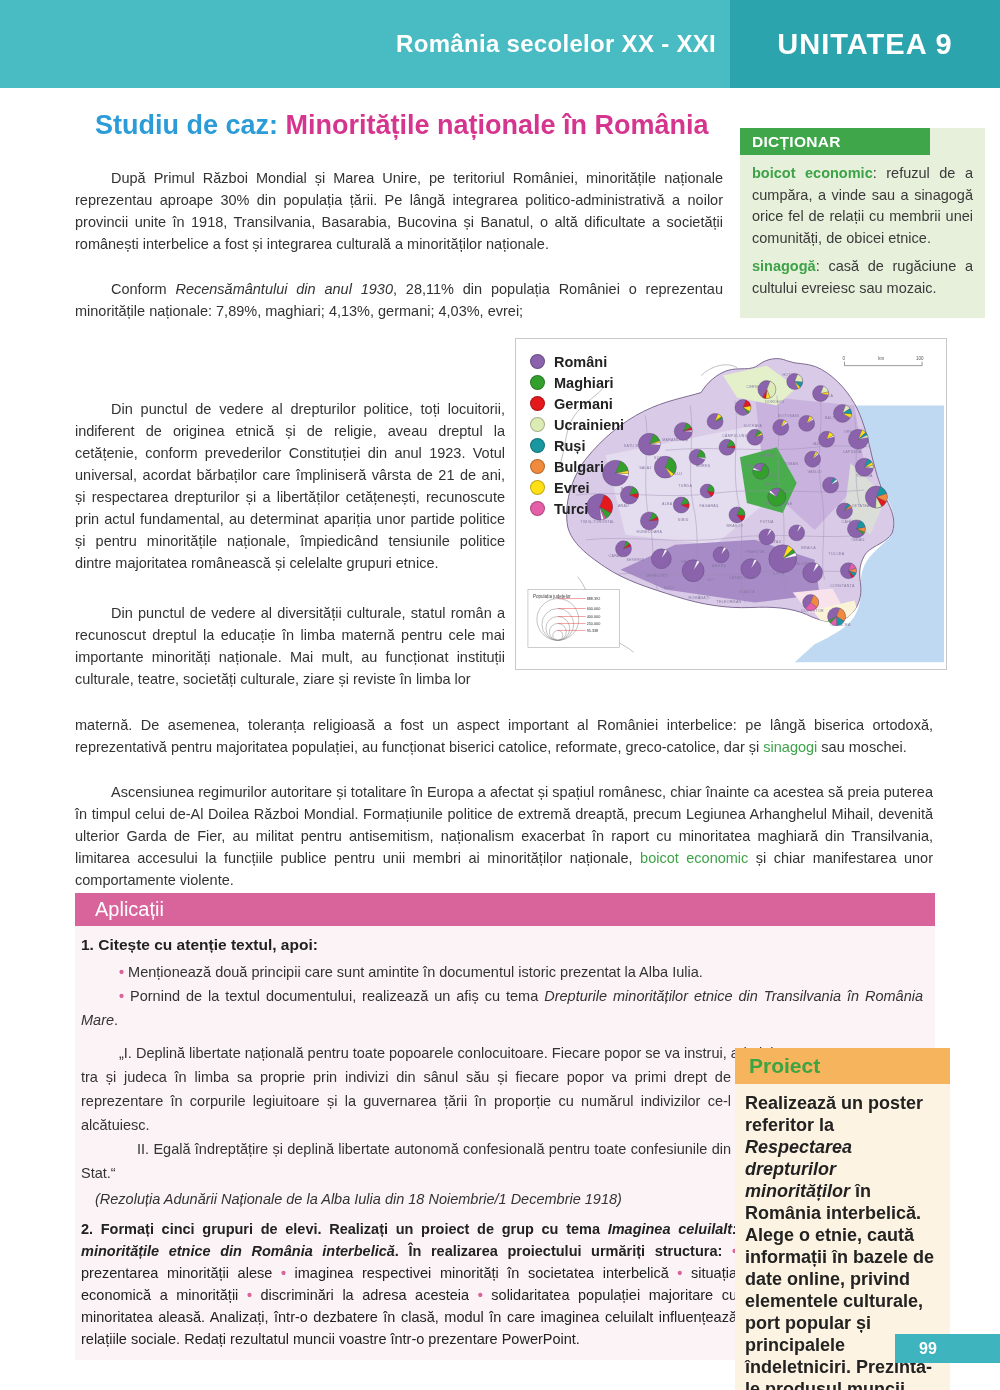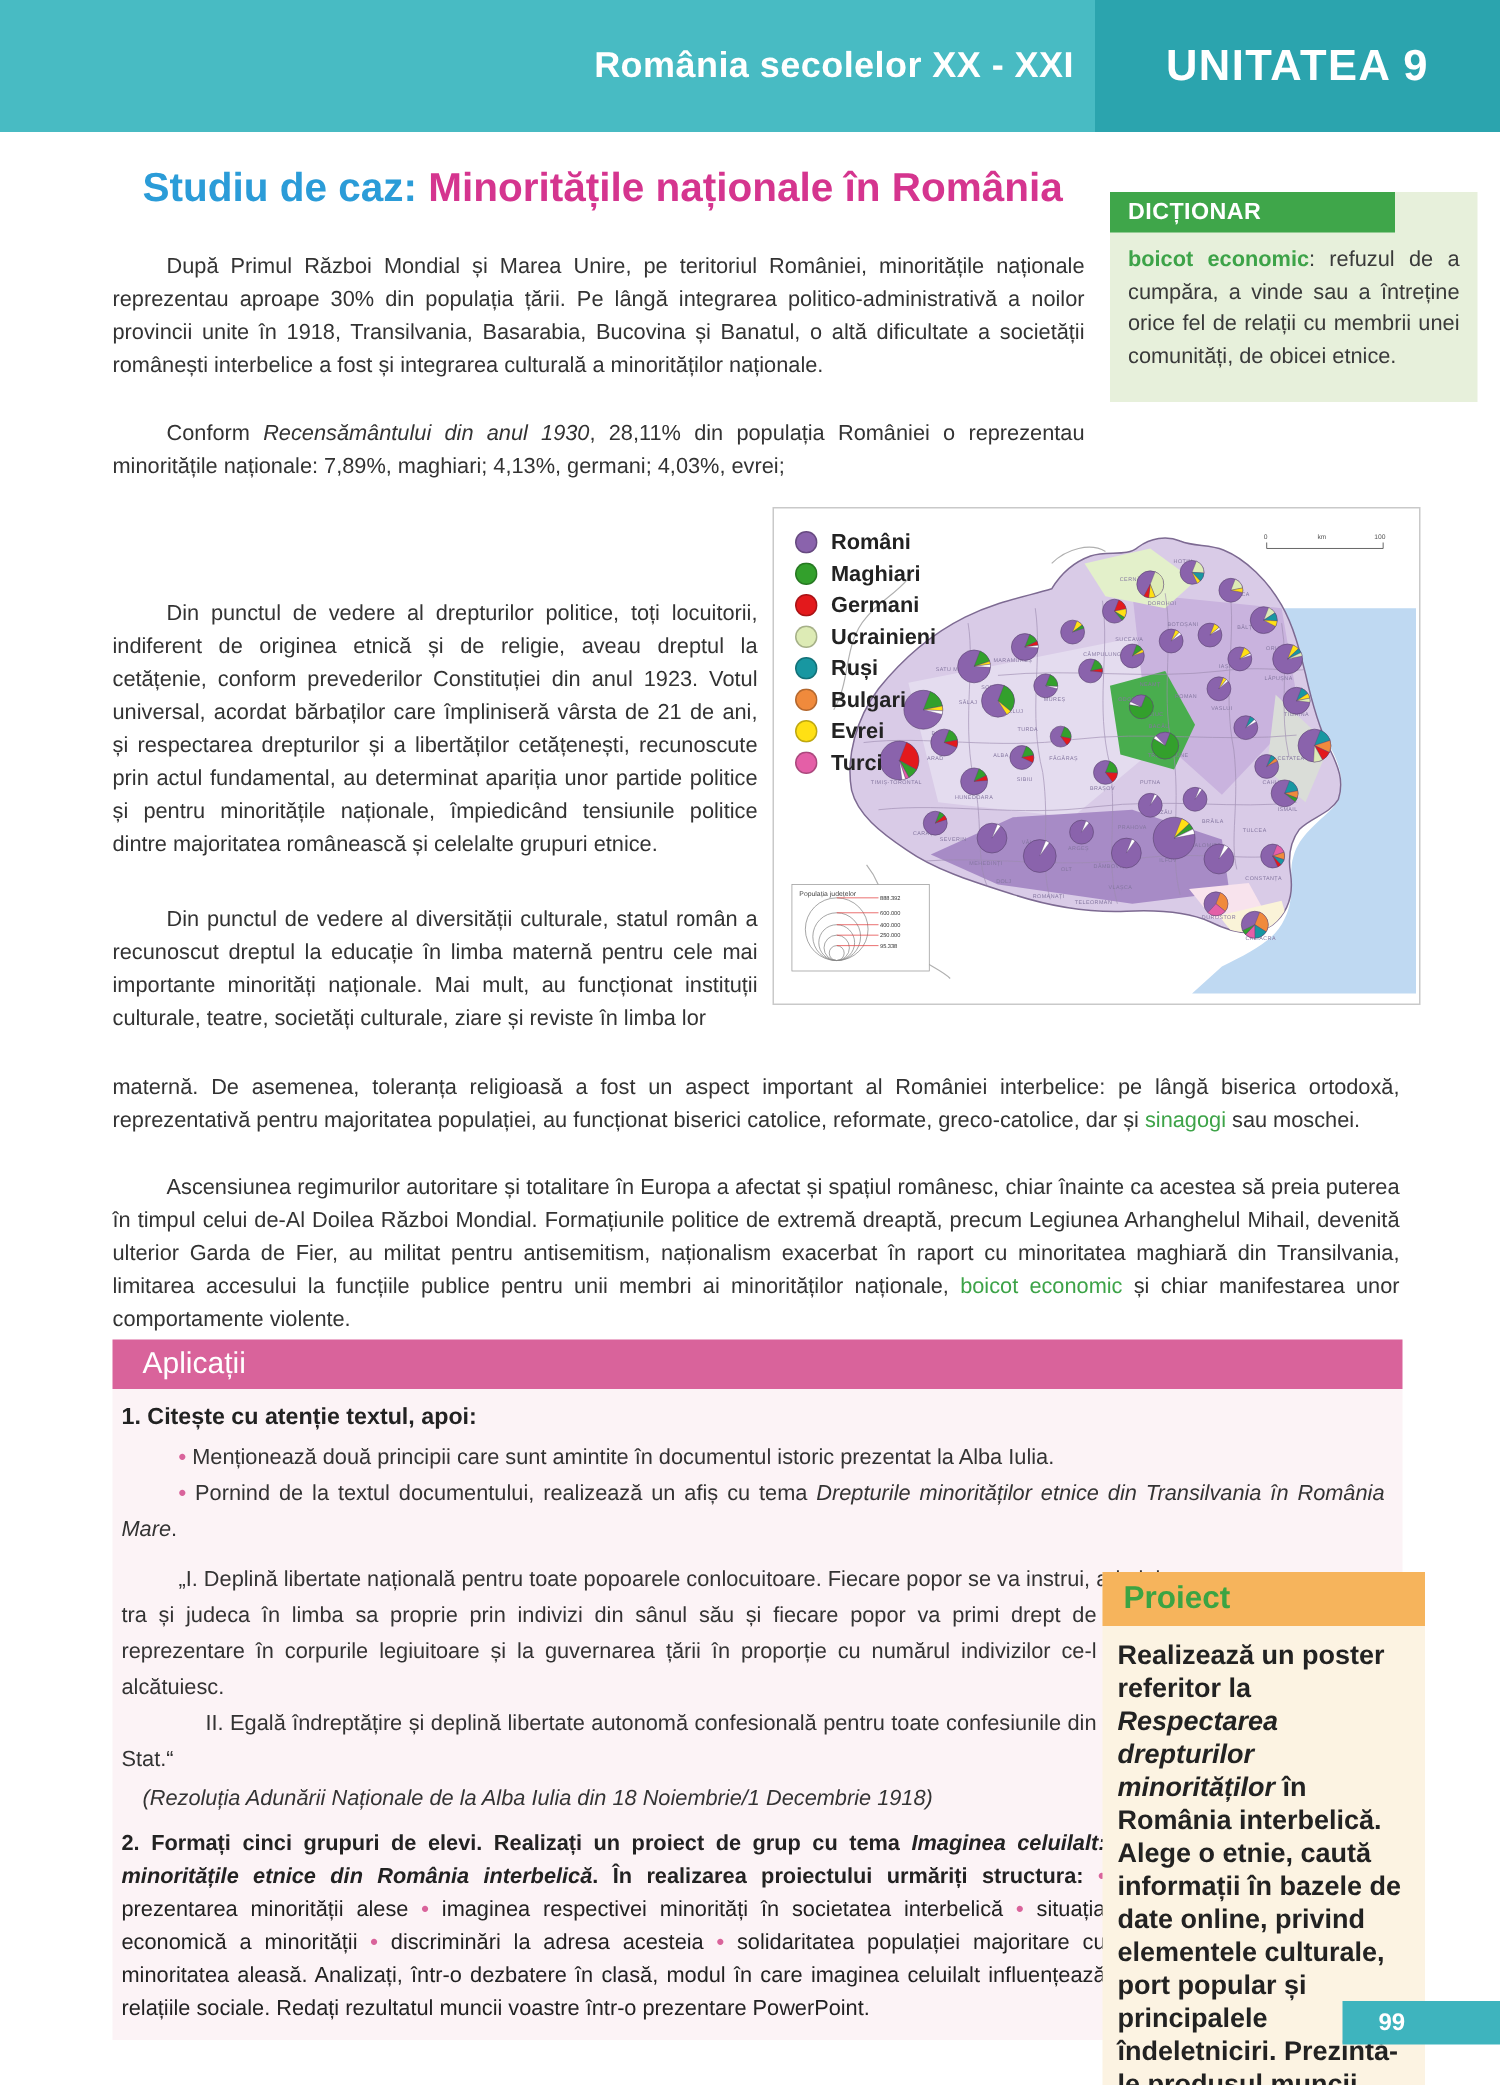--- a/index.html
+++ b/index.html
@@ -77,21 +77,22 @@
     <div class="unit-box">UNITATEA 9</div>
   </div>
 
   <div class="page-title">
     <span class="title-blue">Studiu de caz: </span><span class="title-pink">Minoritățile naționale în România</span>
   </div>
 
   <div class="dict">
     <div class="dict-head">DICȚIONAR</div>
     <div class="dict-body">
-      <div class="dict-entry"><span class="dict-term">boicot economic</span><span>: refuzul de a cumpăra, a vinde sau a întreține orice fel de relații cu membrii unei comunități, de obicei etnice.</span></div>
+      <div class="dict-entry"><span class="dict-term">boicot economic</span><span>: refuzul de a cumpăra, a vinde sau a sinagogă orice fel de relații cu membrii unei comunități, de obicei etnice.</span></div>
+      <div class="dict-entry"><span class="dict-term">sinagogă</span><span>: casă de rugăciune a cultului evreiesc sau mozaic.</span></div>
     </div>
   </div>
 
   <div class="para p-wide" style="top:167px">După Primul Război Mondial și Marea Unire, pe teritoriul României, minoritățile naționale reprezentau aproape 30% din populația țării. Pe lângă integrarea politico-administrativă a noilor provincii unite în 1918, Transilvania, Basarabia, Bucovina și Banatul, o altă dificultate a societății românești interbelice a fost și integrarea culturală a minorităților naționale.</div>
   <div class="para p-wide" style="top:278px"><span>Conform </span><span class="seg-i">Recensământului din anul 1930</span><span>, 28,11% din populația României o reprezentau minoritățile naționale: 7,89%, maghiari; 4,13%, germani; 4,03%, evrei;</span></div>
   <div class="para p-narrow" style="top:398px">Din punctul de vedere al drepturilor politice, toți locuitorii, indiferent de originea etnică și de religie, aveau dreptul la cetățenie, conform prevederilor Constituției din anul 1923. Votul universal, acordat bărbaților care împliniseră vârsta de 21 de ani, și respectarea drepturilor și a libertăților cetățenești, recunoscute prin actul fundamental, au determinat apariția unor partide politice și pentru minoritățile naționale, împiedicând tensiunile politice dintre majoritatea românească și celelalte grupuri etnice.</div>
   <div class="para p-full p-noindent" style="top:714px"><span>maternă. De asemenea, toleranța religioasă a fost un aspect important al României interbelice: pe lângă biserica ortodoxă, reprezentativă pentru majoritatea populației, au funcționat biserici catolice, reformate, greco-catolice, dar și </span><span class="seg-g">sinagogi</span><span> sau moschei.</span></div>
   <div class="para p-narrow" style="top:602px">Din punctul de vedere al diversității culturale, statul român a recunoscut dreptul la educație în limba maternă pentru cele mai importante minorități naționale. Mai mult, au funcționat instituții culturale, teatre, societăți culturale, ziare și reviste în limba lor</div>
   <div class="para p-full" style="top:781px"><span>Ascensiunea regimurilor autoritare și totalitare în Europa a afectat și spațiul românesc, chiar înainte ca acestea să preia puterea în timpul celui de-Al Doilea Război Mondial. Formațiunile politice de extremă dreaptă, precum Legiunea Arhanghelul Mihail, devenită ulterior Garda de Fier, au militat pentru antisemitism, naționalism exacerbat în raport cu minoritatea maghiară din Transilvania, limitarea accesului la funcțiile publice pentru unii membri ai minorităților naționale, </span><span class="seg-g">boicot economic</span><span> și chiar manifestarea unor comportamente violente.</span></div>
 

